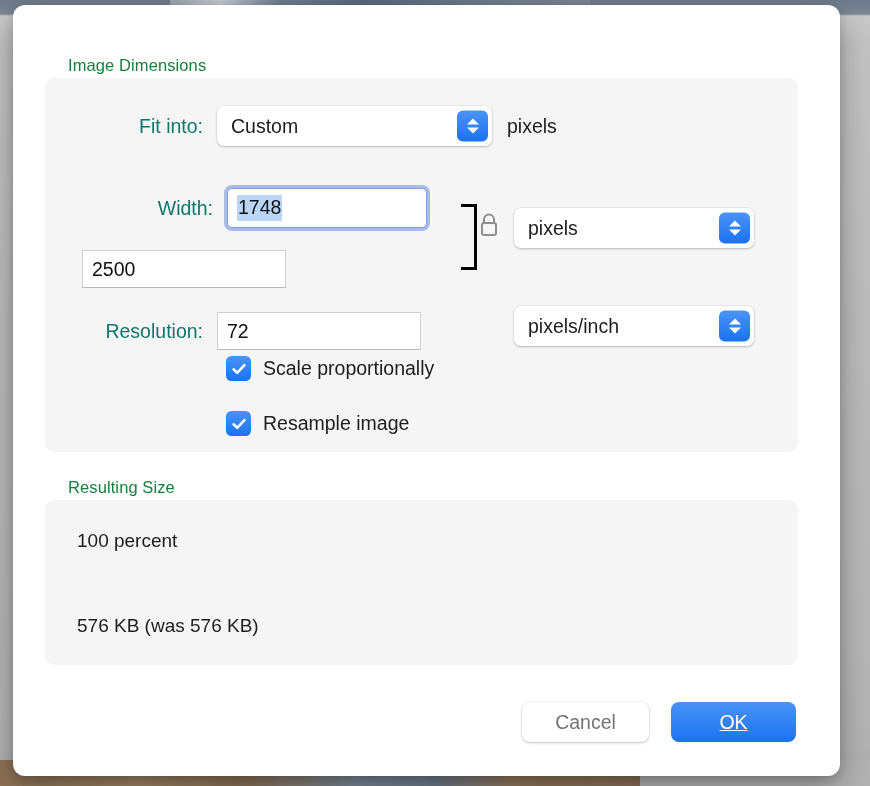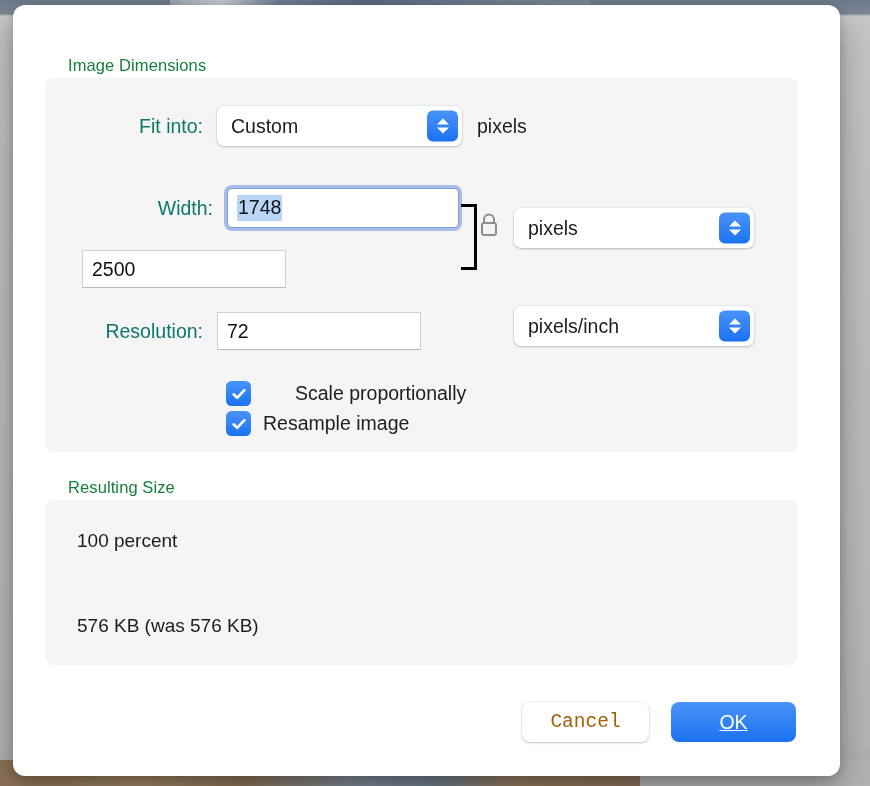--- a/index.html
+++ b/index.html
@@ -190,23 +190,22 @@
     border-radius: 8px;
     display: flex;
     align-items: center;
     justify-content: center;
     font-size: 19.5px;
     position: absolute;
     cursor: default;
   }
   .btn-cancel {
     background: #ffffff;
-    color: #a16207;
+    color: #737373;
     box-shadow: 0 1px 2.5px rgba(0,0,0,0.22), 0 0 0 0.5px rgba(0,0,0,0.07);
-    font-family: Liberation Mono, monospace;
   }
   .btn-ok {
     background: linear-gradient(180deg, #4a93f8 0%, #1b72f0 100%);
     color: #ffffff;
   }
 </style>
 </head>
 <body>
 
 <div class="backdrop">
@@ -215,33 +214,33 @@
 </div>
 
 <div class="dialog">
 
   <div class="group-caption" style="position:absolute; left:55px; top:51px;">Image Dimensions</div>
 
   <div class="group-box" style="position:absolute; left:32px; top:73px; width:753px; height:374px;"></div>
 
   <div class="row" style="left:55px; top:100px; width:730px; height:42px;">
     <div class="field-label" style="width:135px;">Fit into:</div>
-    <div class="popup" style="width:245px; margin-left:14px;">
+    <div class="popup" style="width:275px; margin-left:14px;">
       <span class="popup-label">Custom</span>
       <span class="stepper">
         <span class="chev up"></span>
         <span class="chev down"></span>
       </span>
     </div>
     <div class="suffix">pixels</div>
   </div>
 
   <div class="row" style="left:65px; top:181px; width:730px; height:44px;">
     <div class="field-label" style="width:135px;">Width:</div>
-    <div class="textfield focused" style="width:232px; margin-left:14px; border-radius:5px;">
+    <div class="textfield focused" style="width:200px; margin-left:14px; border-radius:5px;">
       <span class="sel">1748</span>
     </div>
   </div>
 
   <div class="row" style="left:55px; top:244px; width:730px; height:40px;">
     <div class="textfield" style="width:204px; margin-left:14px;">
       <span>2500</span>
     </div>
   </div>
 
@@ -270,21 +269,21 @@
   </div>
 
   <div class="popup" style="position:absolute; left:501px; top:301px; width:240px;">
     <span class="popup-label">pixels/inch</span>
     <span class="stepper">
       <span class="chev up"></span>
       <span class="chev down"></span>
     </span>
   </div>
 
-  <div class="checkrow" style="left:213px; top:376px;gap:32px;">
+  <div class="checkrow" style="left:213px; top:351px;">
     <span class="checkbox">
       <svg width="18" height="18" viewBox="0 0 18 18">
         <path d="M3.6 9.3 L7.2 12.8 L14.4 5.2" fill="none" stroke="#fff" stroke-width="2.6" stroke-linecap="round" stroke-linejoin="round"></path>
       </svg>
     </span>
     <span class="check-label">Scale proportionally</span>
   </div>
 
   <div class="checkrow" style="left:213px; top:406px;">
     <span class="checkbox">

